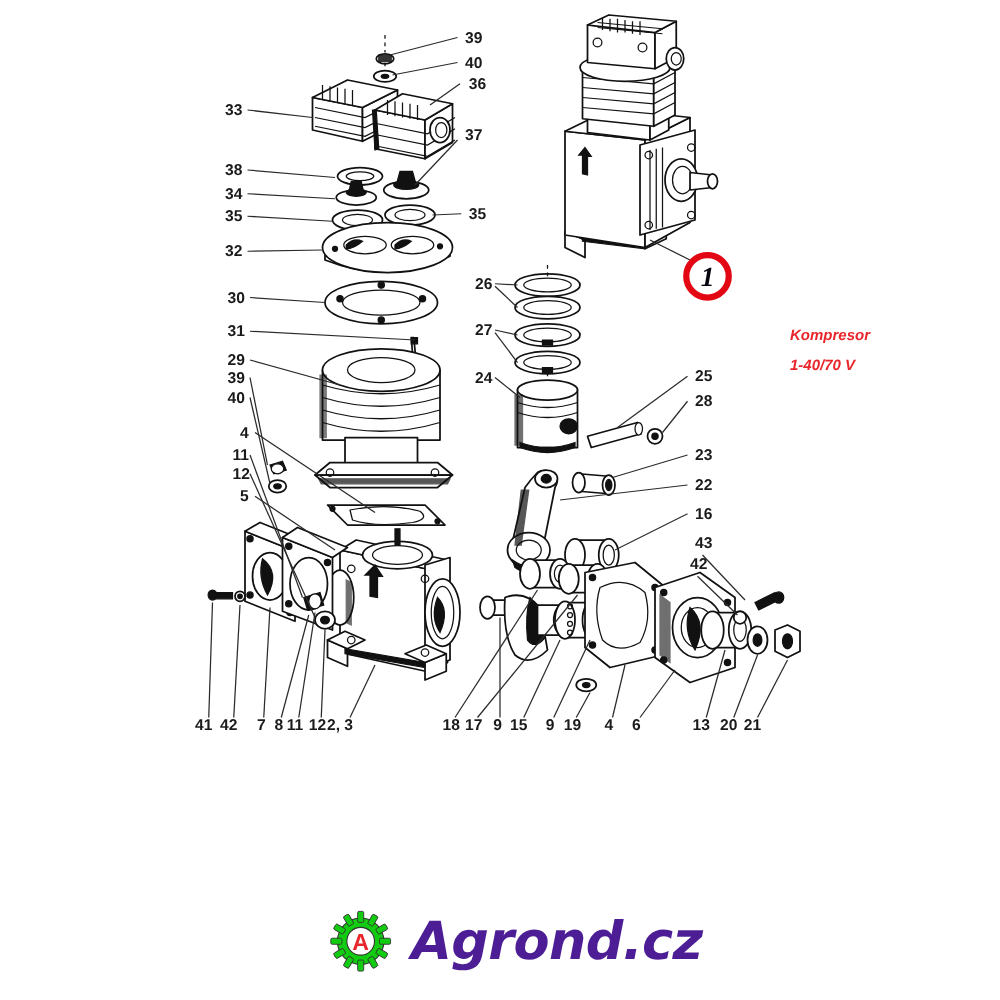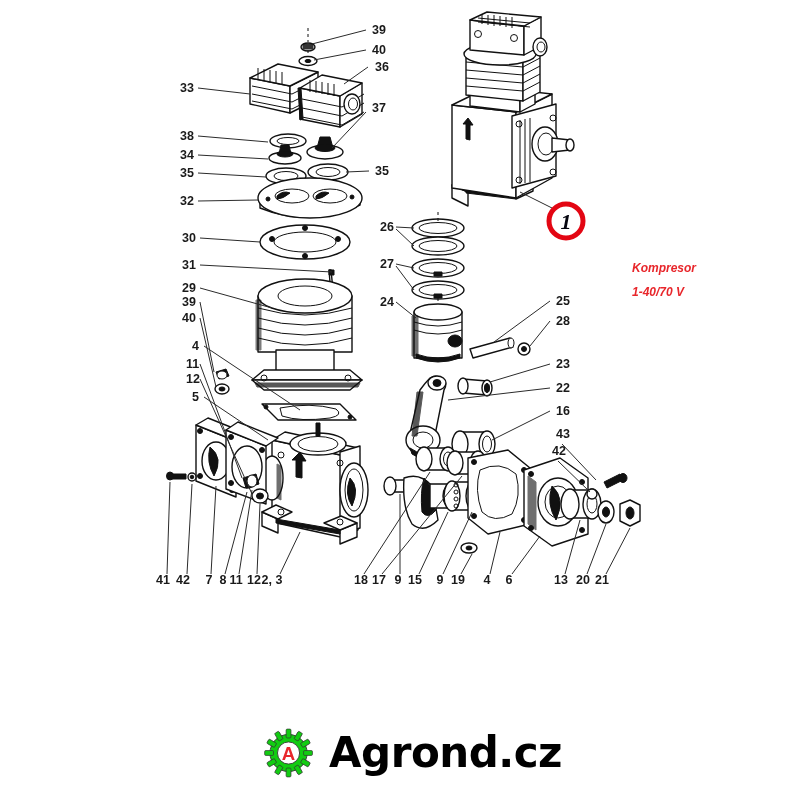--- a/index.html
+++ b/index.html
@@ -79,24 +79,25 @@
     position: absolute;
     left: 262px;
     top: 718px;
     width: 300px;
     height: 70px;
     display: flex;
     align-items: center;
     gap: 14px;
   }
   #brand-wordmark {
-    color: #000000;
+    color: #4c1d95;
     font-family: "DejaVu Sans", sans-serif;
     font-size: 42px;
     font-weight: bold;
+    font-style: italic;
     letter-spacing: -0.5px;
     line-height: 1;
   }
   #badge-one-label {
     font-family: "Liberation Serif", serif;
     font-style: italic;
     font-weight: bold;
     font-size: 22px;
     fill: #05050f;
   }

